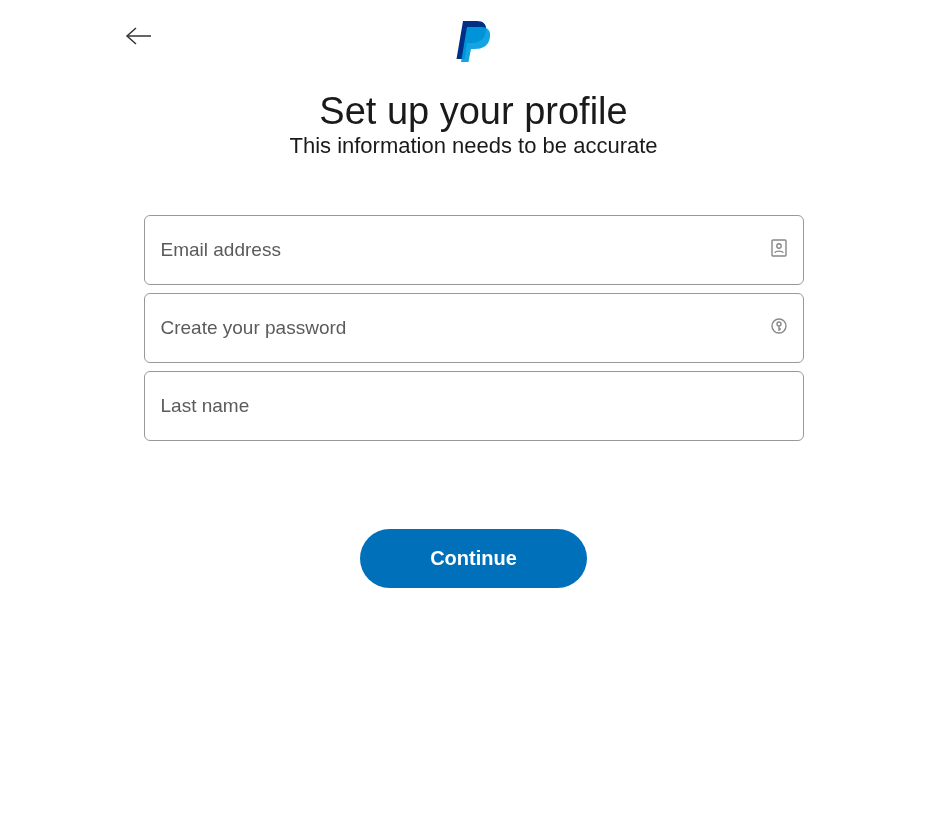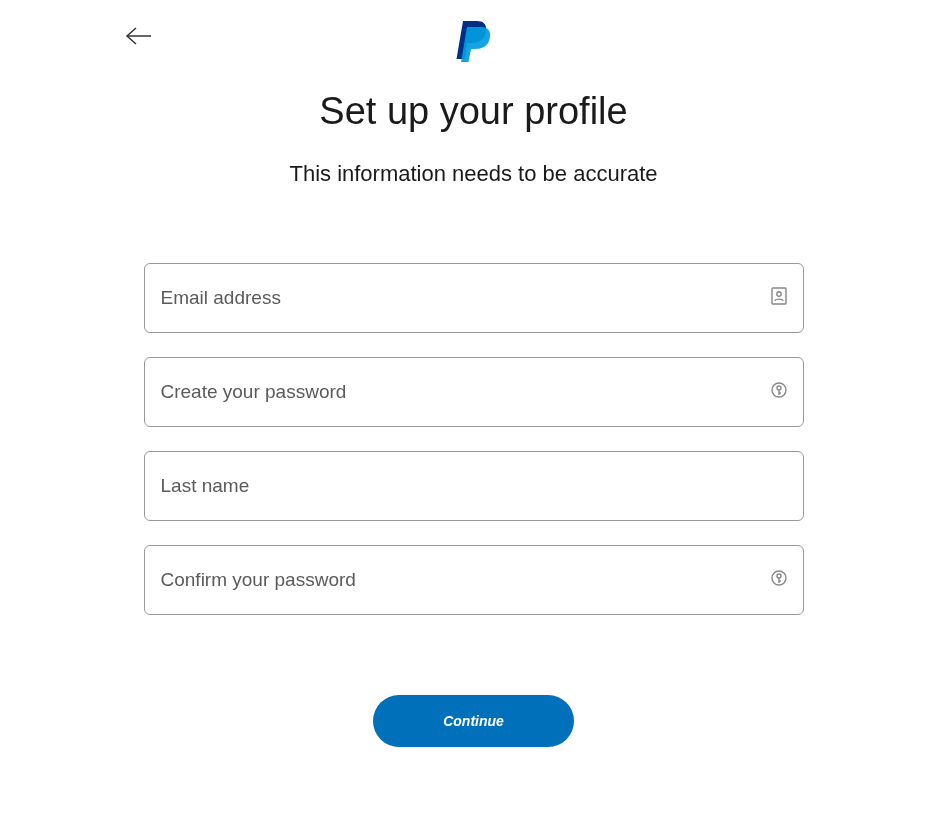--- a/index.html
+++ b/index.html
@@ -32,30 +32,29 @@
       top: 90px;
       left: 50%;
       transform: translateX(-50%);
       width: 660px;
       text-align: center;
     }
     .title {
       font-size: 38px;
       font-weight: 400;
       color: #1a1a1a;
-      margin-bottom: 28px;
     }
     .subtitle {
       font-size: 22px;
       font-weight: 400;
       color: #1a1a1a;
-      margin-bottom: 76px;
+      margin-bottom: 56px;
     }
     .form-group {
-      margin-bottom: 24px;
+      margin-bottom: 8px;
       position: relative;
     }
     .input-field {
       width: 100%;
       height: 70px;
       border: 1px solid #999;
       border-radius: 6px;
       padding: 0 50px 0 16px;
       font-size: 19px;
       color: #5b5b5b;
@@ -67,30 +66,29 @@
     }
     .input-icon {
       position: absolute;
       right: 16px;
       top: 50%;
       transform: translateY(-50%);
       color: #888;
     }
     .continue-button {
       display: inline-block;
-      margin-top: 56px;
+      margin-top: 80px;
       background: #0070ba;
       color: #fff;
-      font-size: 14px;
+      font-size: 20px;
       font-weight: 700;
       border: none;
       border-radius: 30px;
       padding: 18px 70px;
       cursor: pointer;
-      font-style: italic;
     }
   </style>
 </head>
 <body>
 
 <div class="back-button">
   <svg width="28" height="20" viewBox="0 0 28 20" fill="none" stroke="currentColor" stroke-width="1.5">
     <line x1="2" y1="10" x2="26" y2="10"></line>
     <polyline points="11,2 2,10 11,18"></polyline>
   </svg>
@@ -128,26 +126,15 @@
         <line x1="9" y1="9" x2="9" y2="14"></line>
         <line x1="9" y1="12" x2="11" y2="12"></line>
       </svg>
     </span>
   </div>
 
   <div class="form-group">
     <input type="text" class="input-field" placeholder="Last name" style="">
   </div>
 
-  <div class="form-group">
-    <input type="password" class="input-field" placeholder="Confirm your password" style="">
-    <span class="input-icon">
-      <svg width="18" height="18" viewBox="0 0 18 18" fill="none" stroke="#888" stroke-width="1.4">
-        <circle cx="9" cy="9" r="7"></circle>
-        <circle cx="9" cy="7" r="2"></circle>
-        <line x1="9" y1="9" x2="9" y2="14"></line>
-        <line x1="9" y1="12" x2="11" y2="12"></line>
-      </svg>
-    </span>
-  </div>
 
   <button class="continue-button">Continue</button>
 </div>
 
 </body></html>

